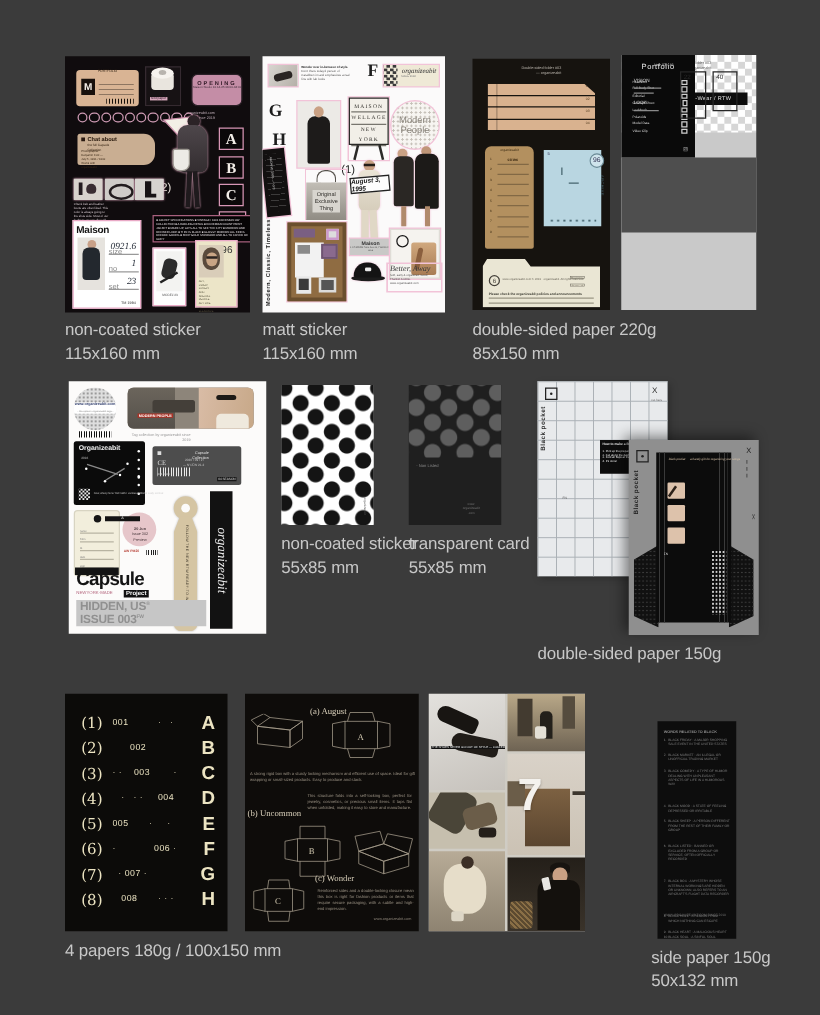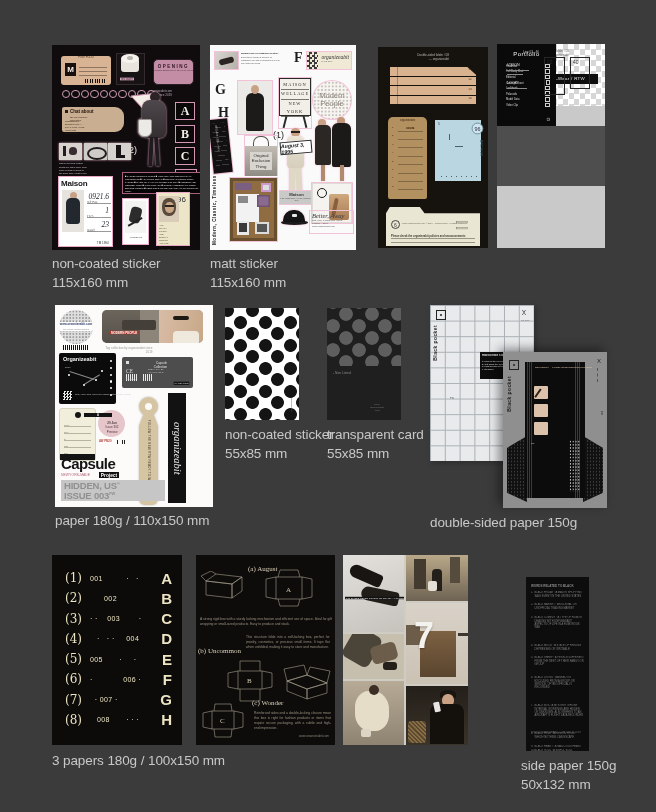--- a/index.html
+++ b/index.html
@@ -734,20 +734,24 @@
       <div class="ln sc" style="font-size:6px;transform:scale(.5)">Line 03 - 46</div>
       <div class="vis">VISION</div>
       <div class="vl1"></div>
         <div class="vl2"></div>
       <div class="lk">LOOK</div>
       <div class="vl3"></div>
       <div class="bx b22">22</div>
       <div class="bx b40">40</div>
     </div>
   </section>
+  <div class="cap" style="left:378px;top:255px">
+    <div>double-sided paper 220g</div>
+    <div>85x150 mm</div>
+  </div>
 
   <section class="panel p180">
     <div class="a qcir">
       <div class="bd">
           <div class="u">www.organizeabit.com</div>
       <div class="s">- the uptown organizeabit tags -</div>
         </div>
     </div>
     <div class="a qbar"></div>
     <div class="a qph">
@@ -829,23 +833,20 @@
       <div class="sub">
         <span class="nm">NEWYORK-MADE</span>
         <span class="chip">Project</span>
       </div>
     </div>
     <div class="a qiss">
       <div><span>HIDDEN, US</span><sup>®</sup></div>
       <div><span>ISSUE 003</span><sup>FW</sup></div>
     </div>
   </section>
-  <div class="cap" style="left:55px;top:512px">
-    <div>paper 180g / 110x150 mm</div>
-  </div>
 
   <section class="panel dw">
     <div class="a dwnote vt">organizeabit</div>
   </section>
   <div class="cap" style="left:225px;top:426px">
     <div>non-coated sticker</div>
     <div>55x85 mm</div>
   </div>
 
   <section class="panel dd">
@@ -942,21 +943,21 @@
         <span class="let">G</span>
       </div>
 
       <div class="p3row">
         <span class="num">(8)</span>
         <span class="mid">   008       · · ·</span>
         <span class="let">H</span>
       </div>
     </section>
   <div class="cap" style="left:52px;top:752px">
-    <div>3 papers 180g / 100x150 mm</div>
+    <div>4 papers 180g / 100x150 mm</div>
   </div>
 
   <section class="panel pkg">
     <div class="pkhead pkha">(a) August</div>
     <svg class="pksvg" style="left:4px;top:16px" width="46" height="30">
       <path d="M6 10 L16 3 L42 6 L32 13 Z"></path>
       <path d="M6 10 L32 13 L32 27 L6 24 Z"></path>
       <path d="M32 13 L42 6 L42 20 L32 27 Z"></path>
       <path d="M6 10 L1 5 L11 0 L16 3"></path>
     </svg>

